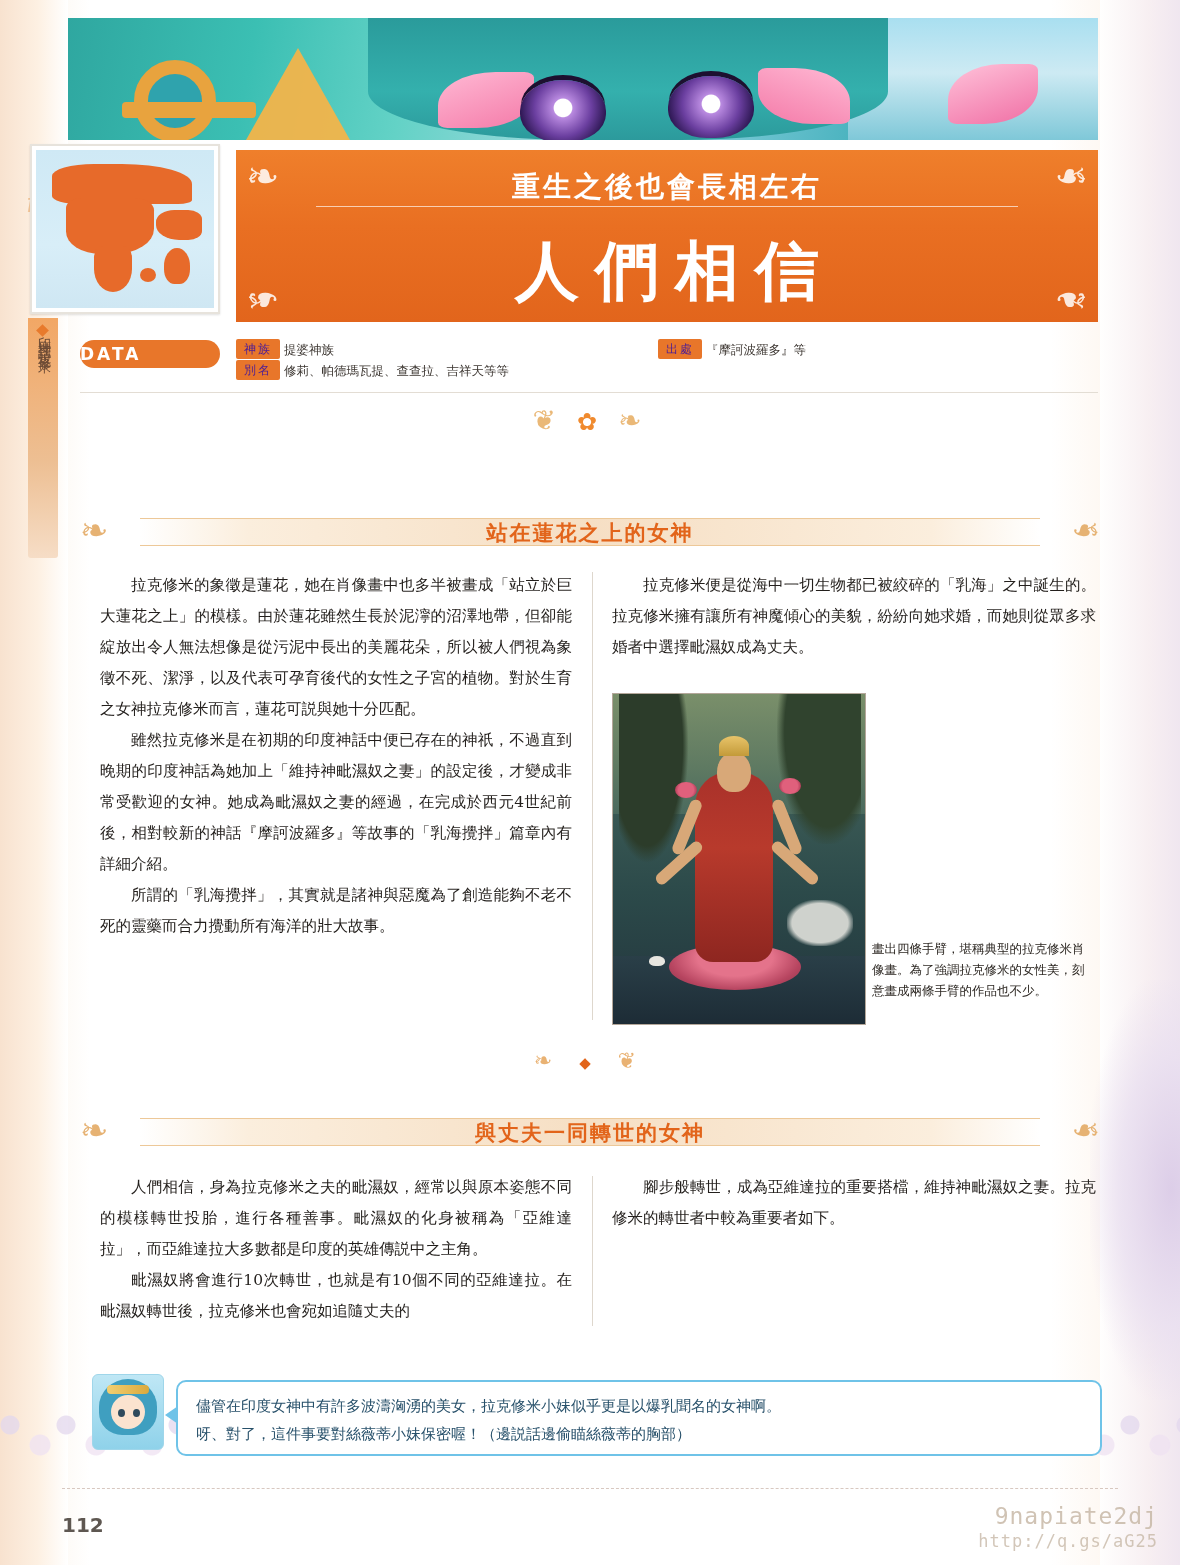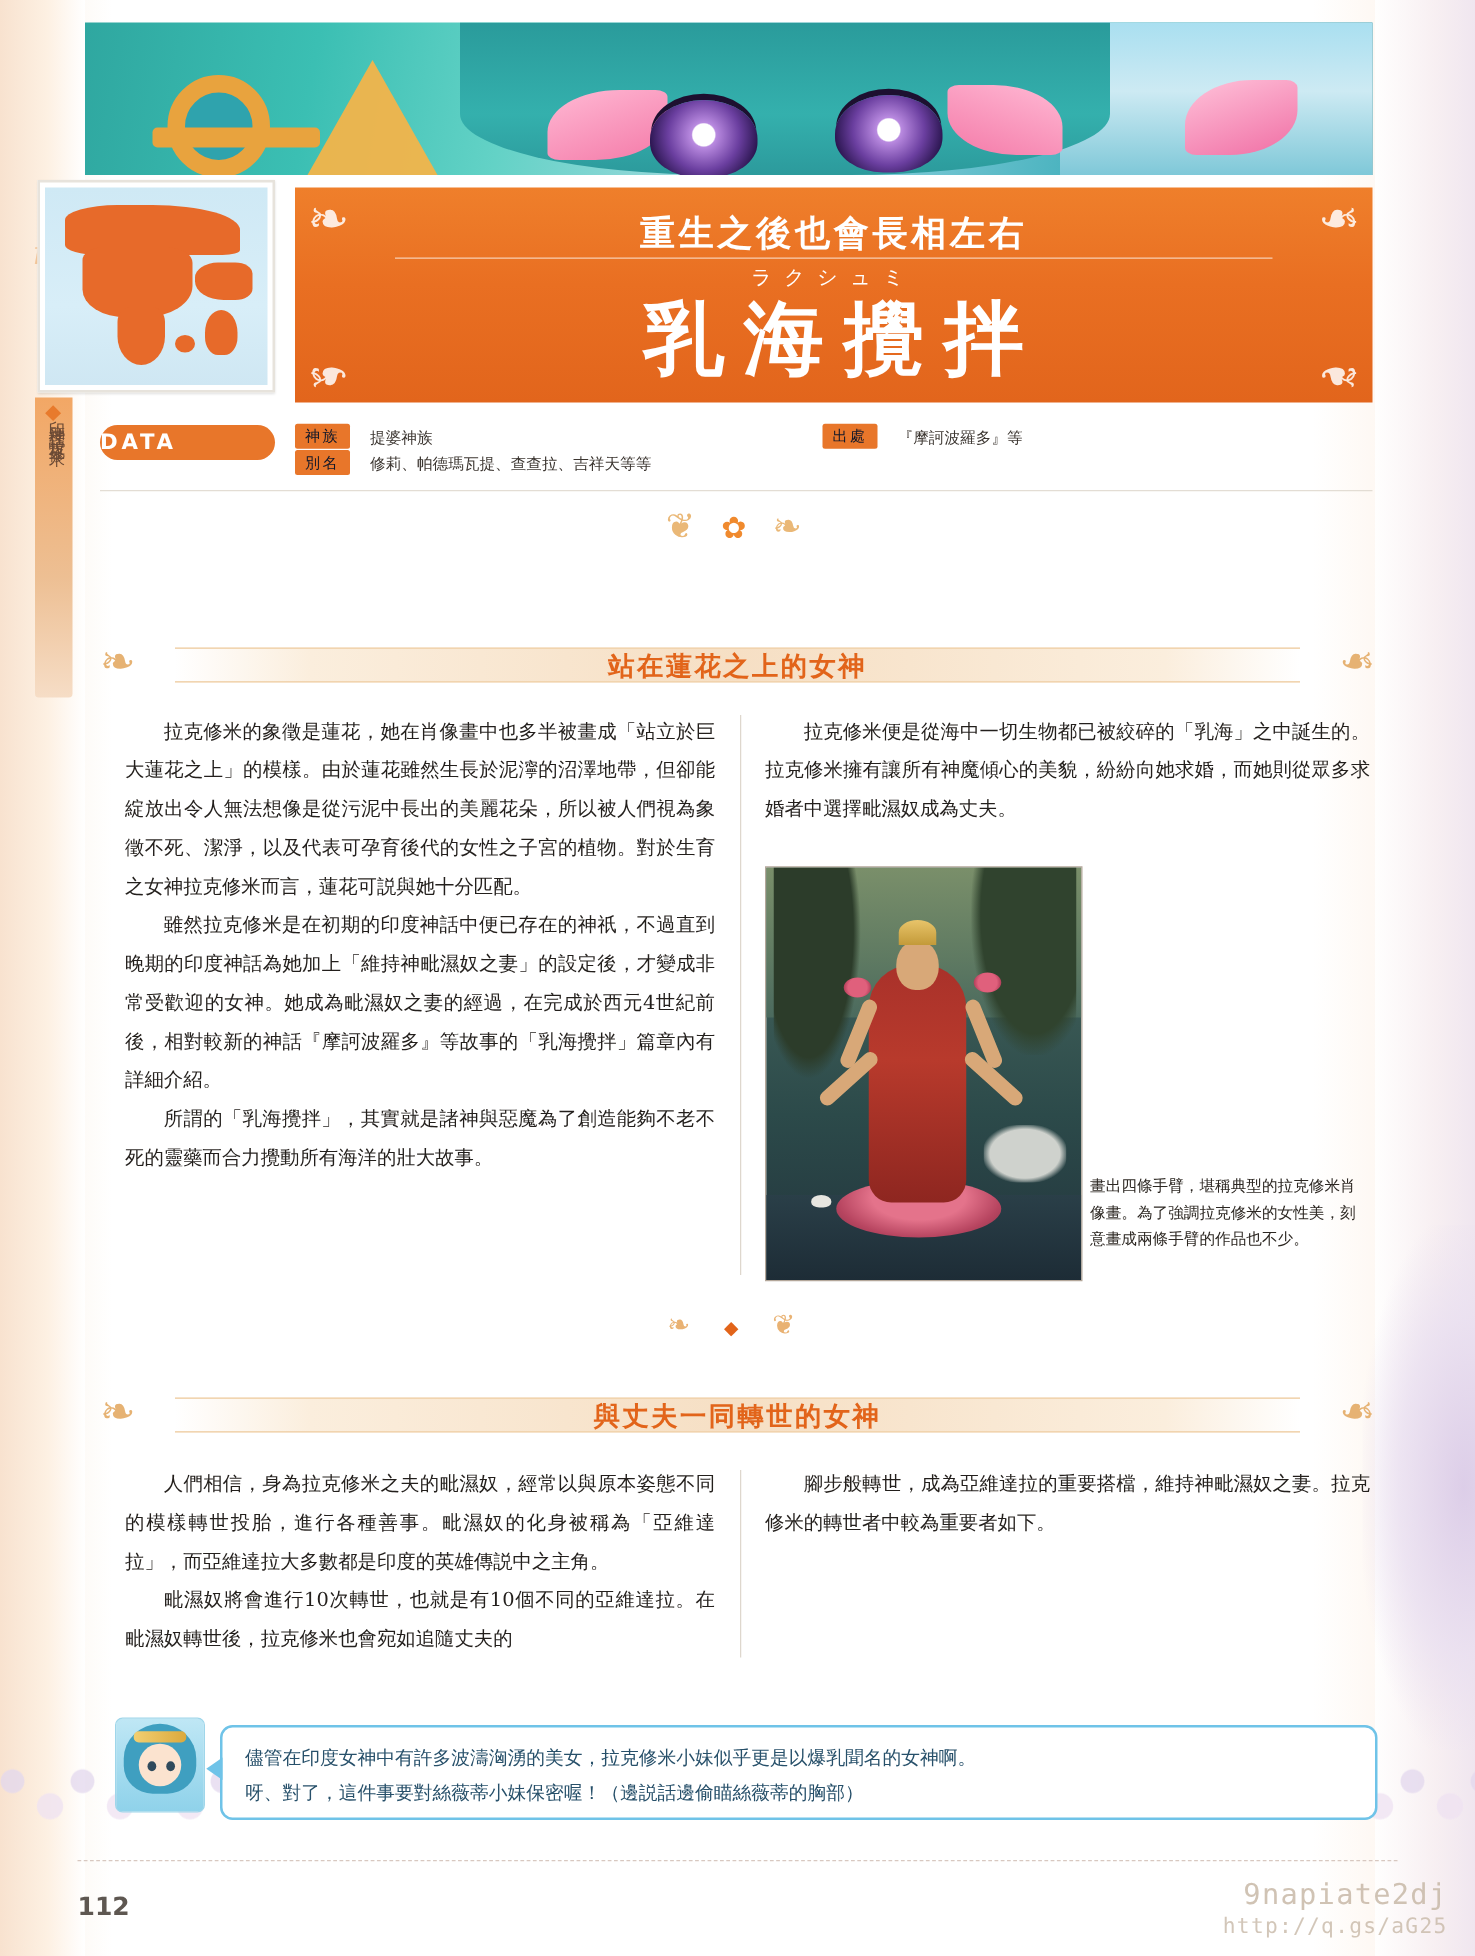--- a/index.html
+++ b/index.html
@@ -244,26 +244,26 @@
   }
   .field {
     position: absolute;
     font-size: 12.5px;
     color: #3c3631;
     line-height: 18px;
   }
   .tag {
     display: inline-block;
     background: #e8762a;
-    color: #0f172a;
+    color: #4c1d95;
     font-size: 12px;
     letter-spacing: 2px;
     padding: 1px 8px;
     border-radius: 2px;
-    margin-right: 16px;
+    margin-right: 4px;
     vertical-align: 1px;
   }
   .f-tribe { left: 156px; top: 1px; }
   .f-alias { left: 156px; top: 22px; }
   .f-source { left: 578px; top: 1px; }
   .data-rule {
     position: absolute;
     left: 80px; top: 392px; width: 1018px;
     border-top: 1px solid #e3ddd4;
   }
@@ -498,22 +498,21 @@
   <div class="side-diamond"></div>
   <div class="side-tab-text">印度神話［拉克修米］</div>
 
   <div class="title-block">
     <div class="corner tl">❧</div>
     <div class="corner tr">❧</div>
     <div class="corner bl">❧</div>
     <div class="corner br">❧</div>
     <div class="title-sub">重生之後也會長相左右</div>
     <div class="title-rule"></div>
-    <div class="title-ruby">ラクシュミ</div>
-    <div class="title-main">乳海攪拌</div>
+    <div class="title-main">人們相信</div>
   </div>
 
   <div class="data-row">
     <div class="data-badge">DATA</div>
     <div class="field f-tribe">
       <span class="tag">神族</span><span>提婆神族</span>
     </div>
     <div class="field f-alias">
       <span class="tag">別名</span><span>修莉、帕德瑪瓦提、查查拉、吉祥天等等</span>
     </div>

